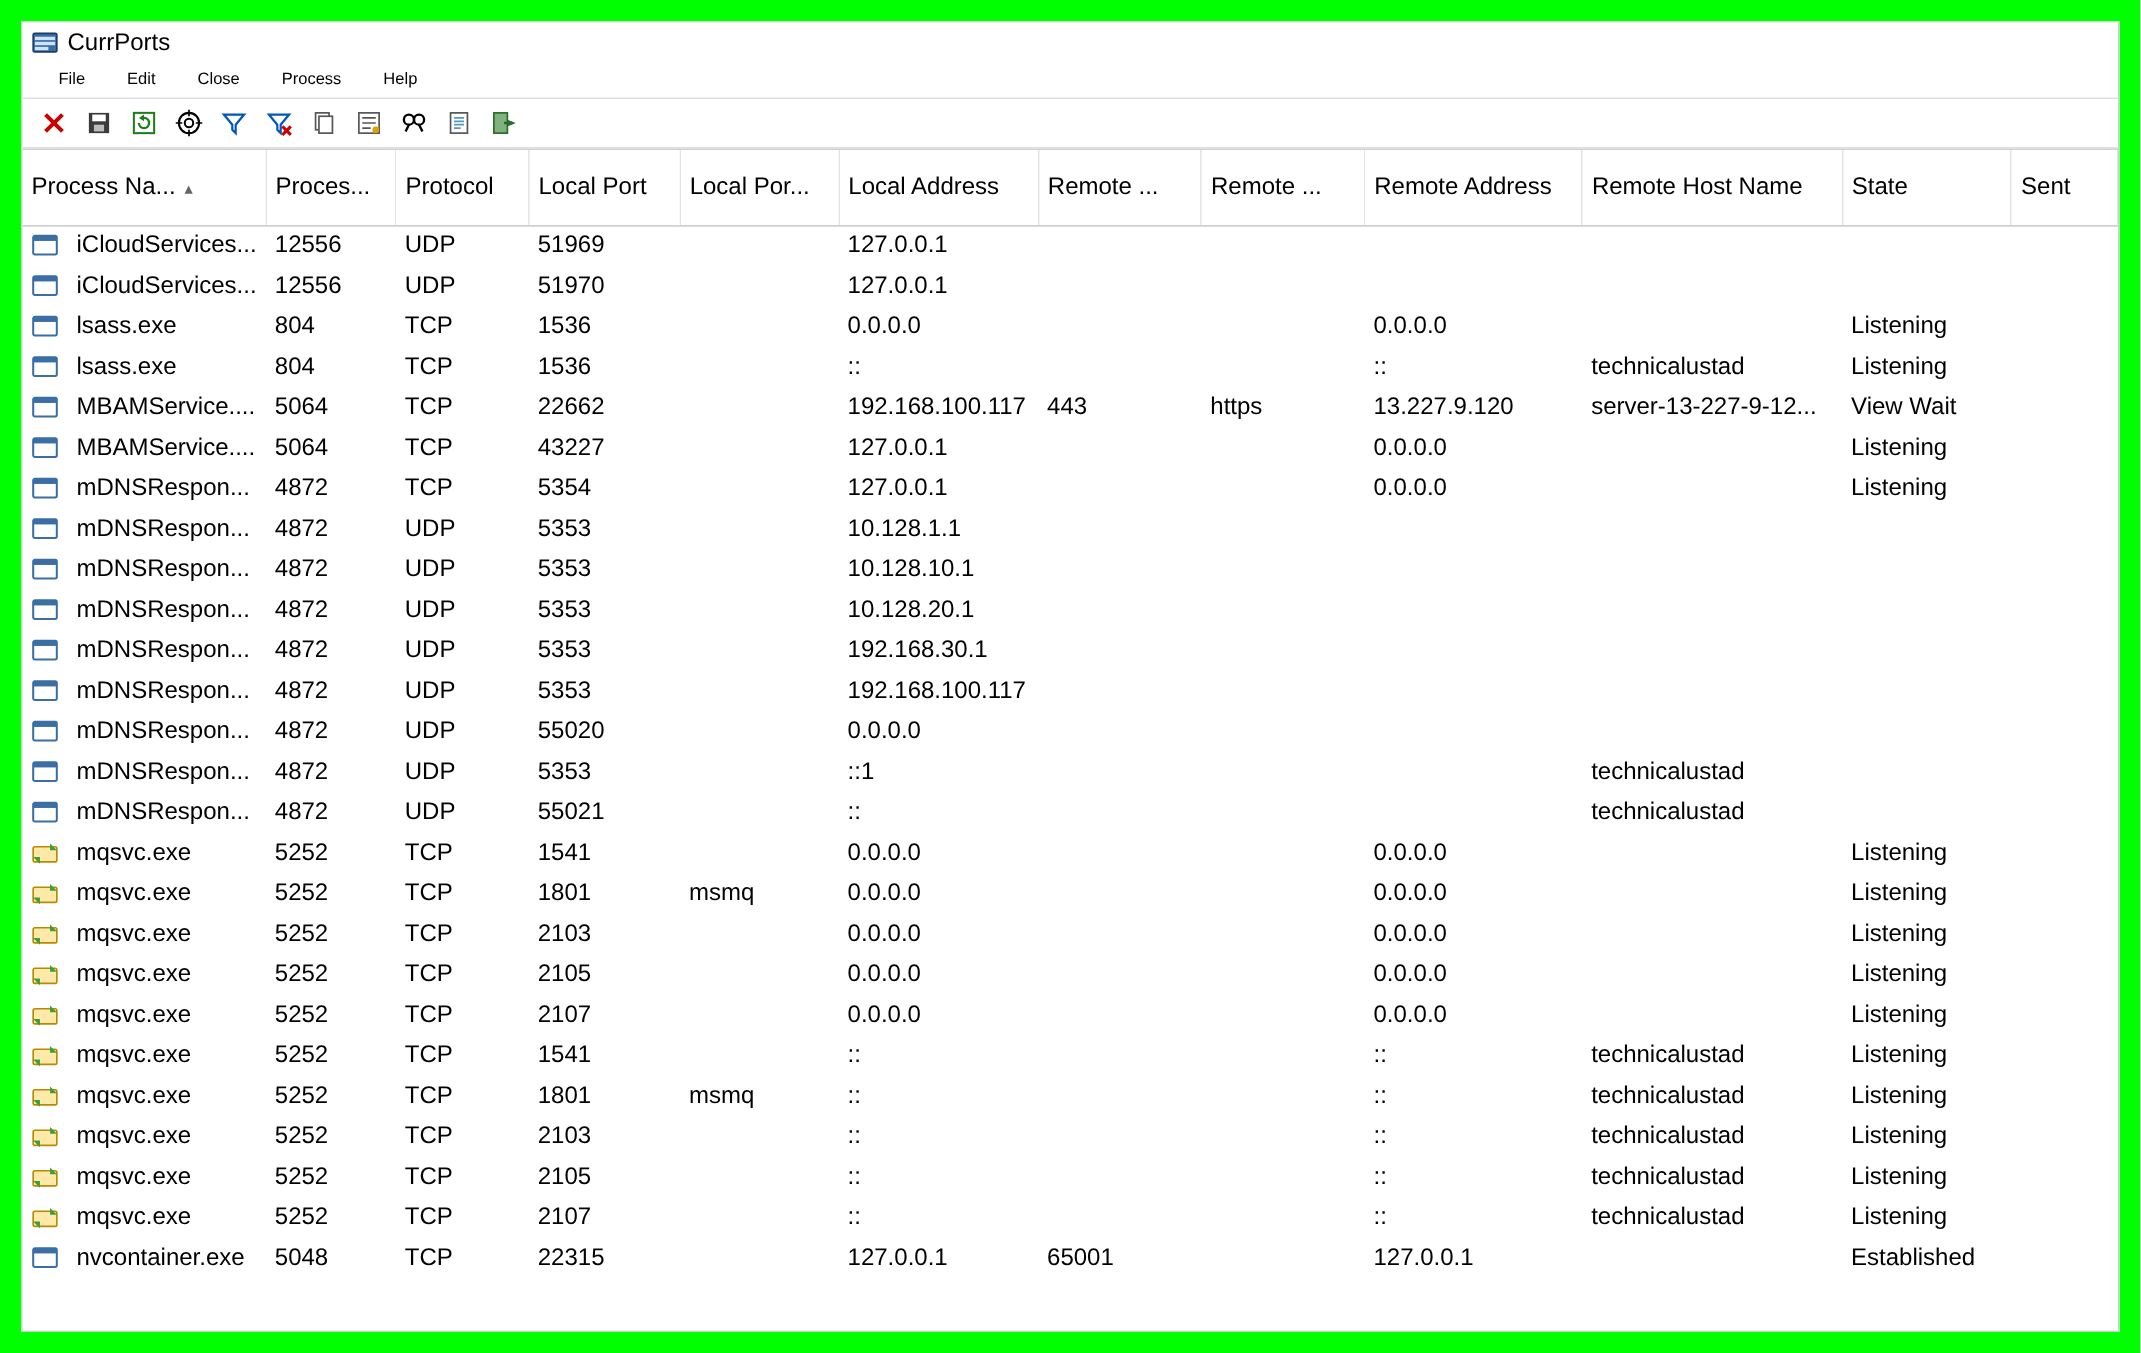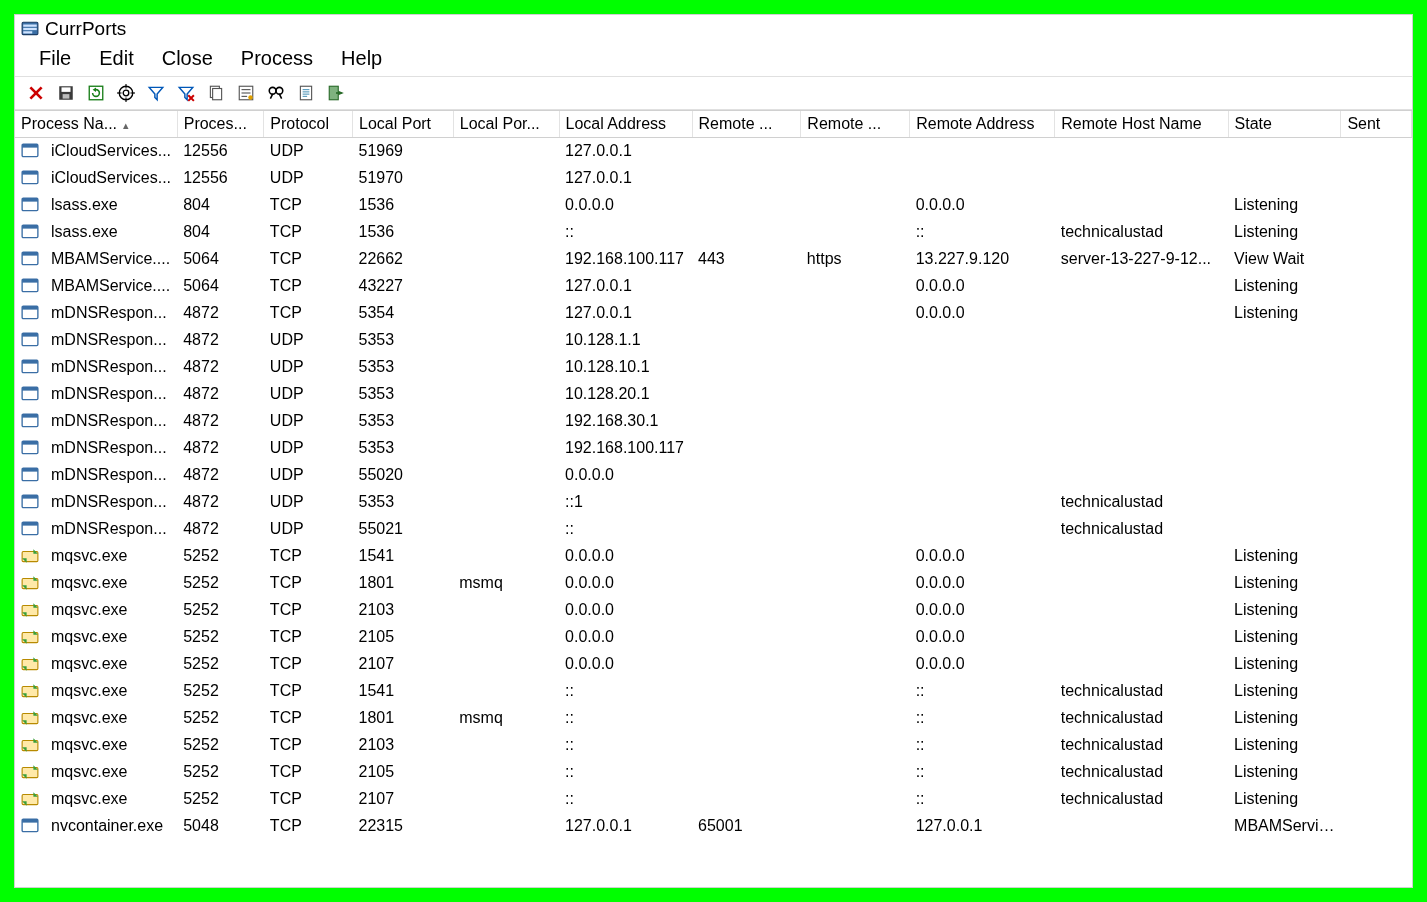--- a/index.html
+++ b/index.html
@@ -20,31 +20,31 @@
     background: #ffffff;
     display: flex; flex-direction: column;
     overflow: hidden;
     border: 1px solid #d0d0d0;
   }
   .title-bar {
     display: flex; align-items: center;
     height: 28px;
     padding: 2px 6px;
     background: #fff;
-    font-size: 19px;
+    font-size: 16px;
   }
   .title-bar .app-icon {
     width: 18px; height: 18px; margin-right: 6px;
     display: inline-flex; align-items: center; justify-content: center;
   }
   .menu-bar {
     display: flex;
     padding: 2px 10px 4px 10px;
     gap: 0;
-    font-size: 20px;
+    font-size: 11px;
   }
   .menu-item {
     padding: 2px 14px;
     cursor: default;
   }
   .toolbar {
     display: flex; align-items: center;
     padding: 4px 8px;
     gap: 4px;
     border-top: 1px solid #e0e0e0;
@@ -69,21 +69,21 @@
     table-layout: fixed;
     font-size: 16px;
   }
   table.grid thead th {
     position: sticky; top: 0;
     background: #fff;
     border-right: 1px solid #e3e3e3;
     border-bottom: 1px solid #d0d0d0;
     text-align: left;
     font-weight: 400;
-    padding: 4px 6px;
+    padding: 16px 6px;
     white-space: nowrap;
     overflow: hidden;
     text-overflow: ellipsis;
     height: 26px;
   }
   table.grid thead th .sort-ind {
     font-size: 11px; color: #666; margin-left: 6px;
   }
   table.grid tbody td {
     padding: 3px 6px;
@@ -867,21 +867,21 @@
               </td>
               <td class="c-pid">5048</td>
               <td class="c-proto">TCP</td>
               <td class="c-lport">22315</td>
               <td class="c-lportn"></td>
               <td class="c-laddr">127.0.0.1</td>
               <td class="c-rport">65001</td>
               <td class="c-rportn"></td>
               <td class="c-raddr">127.0.0.1</td>
               <td class="c-rhost"></td>
-              <td class="c-state">MBAMService</td>
+              <td class="c-state">Established</td>
               <td class="c-sent"></td>
             </tr>
           </tbody>
       </table>
     </div>
 
   </div>
 </div>
 
 </body></html>

